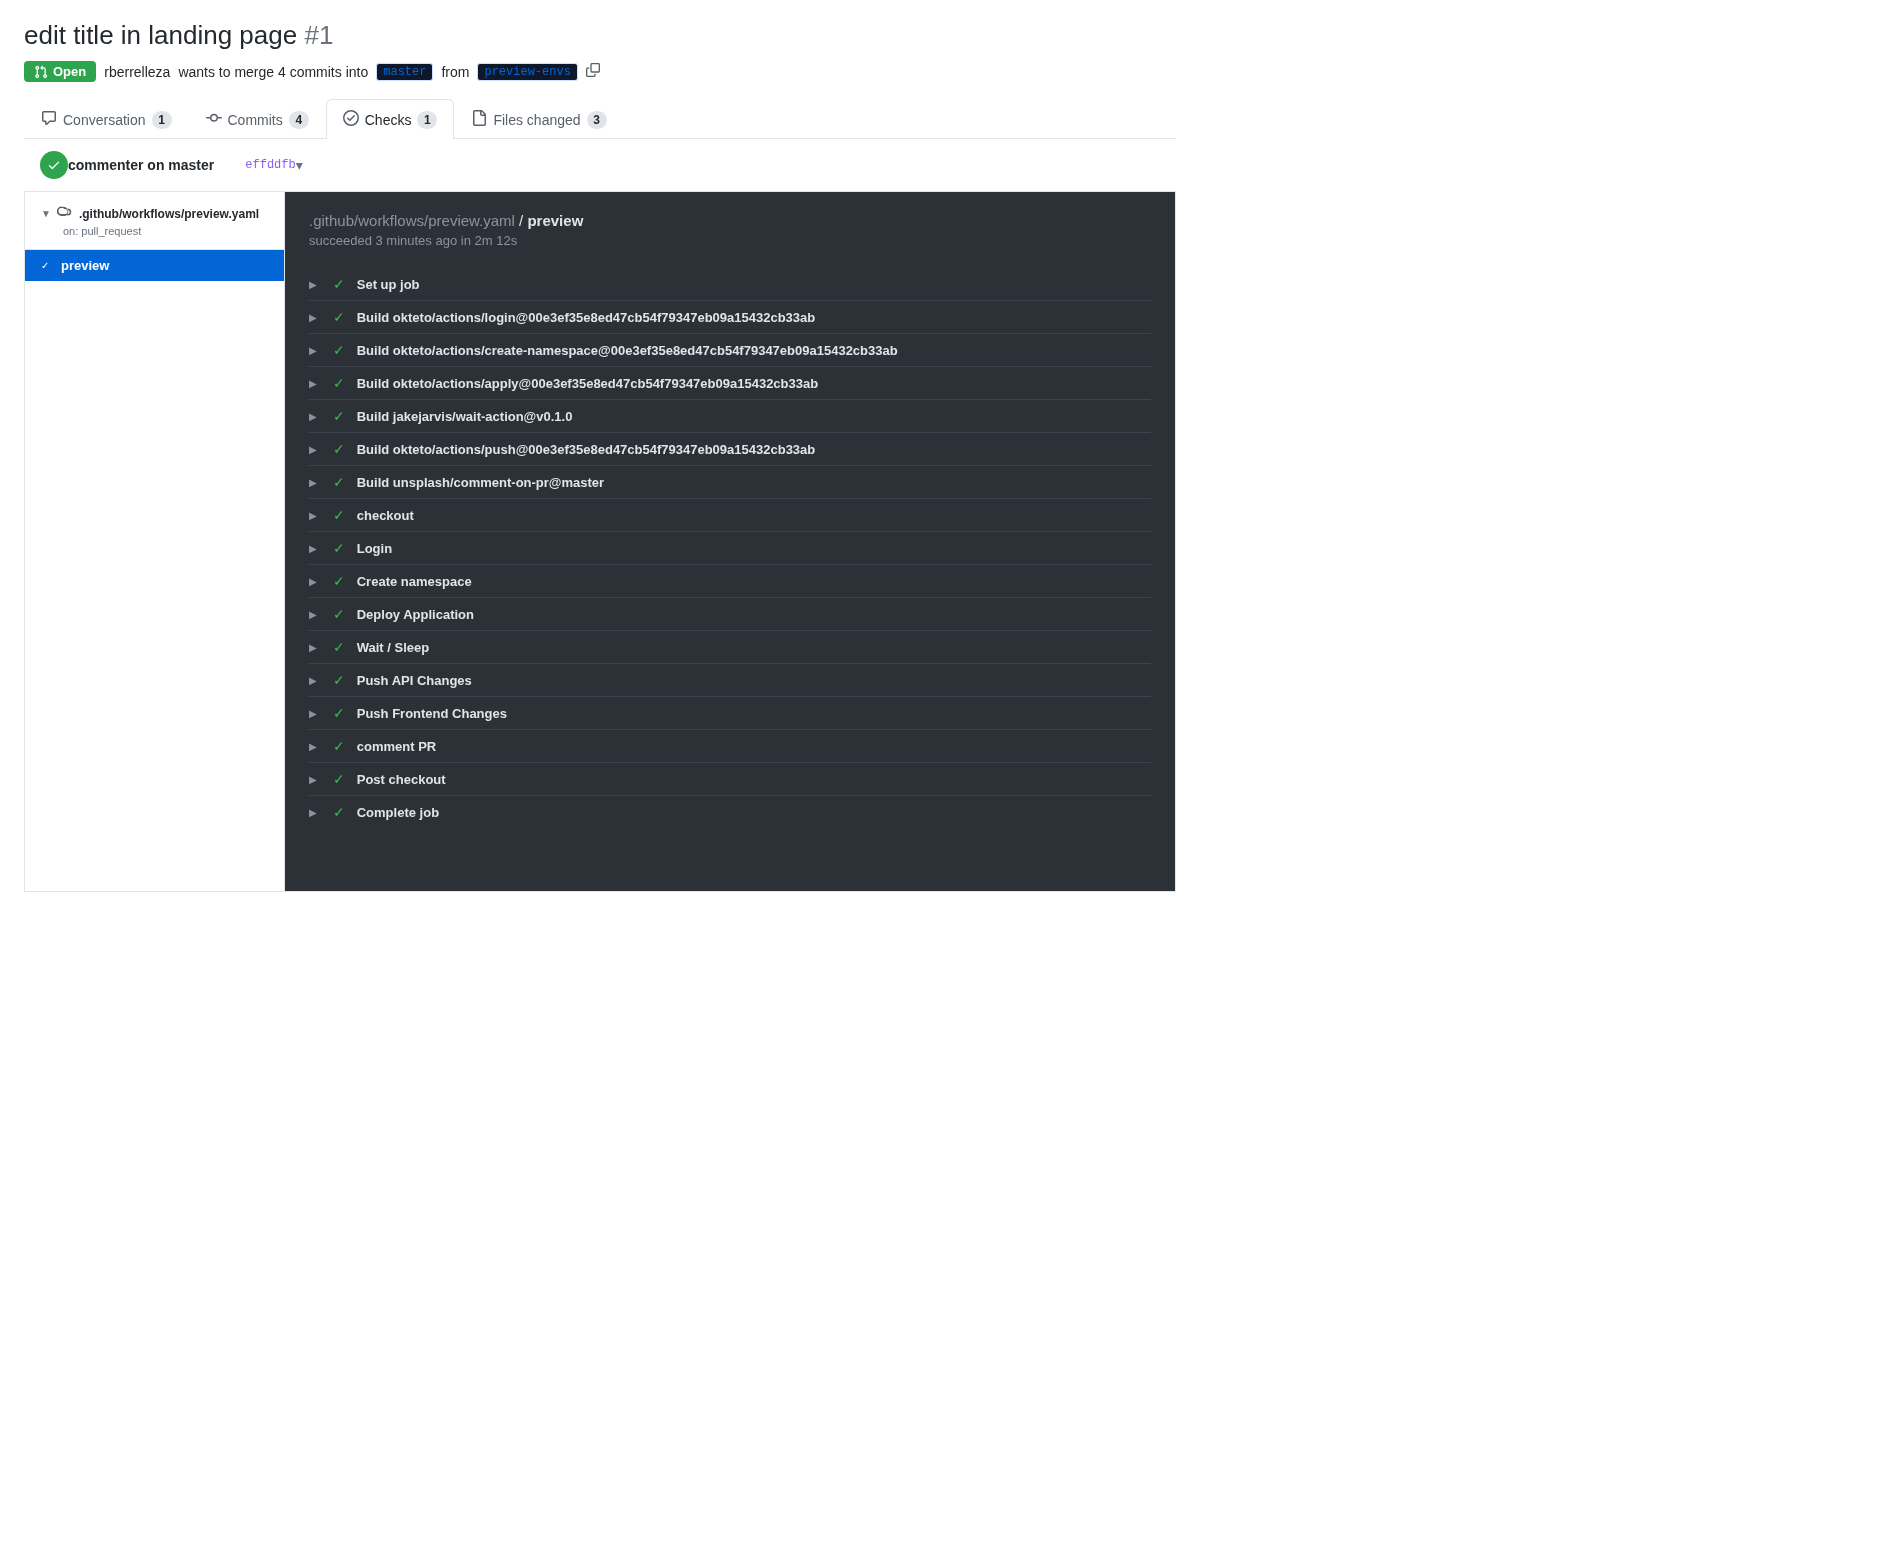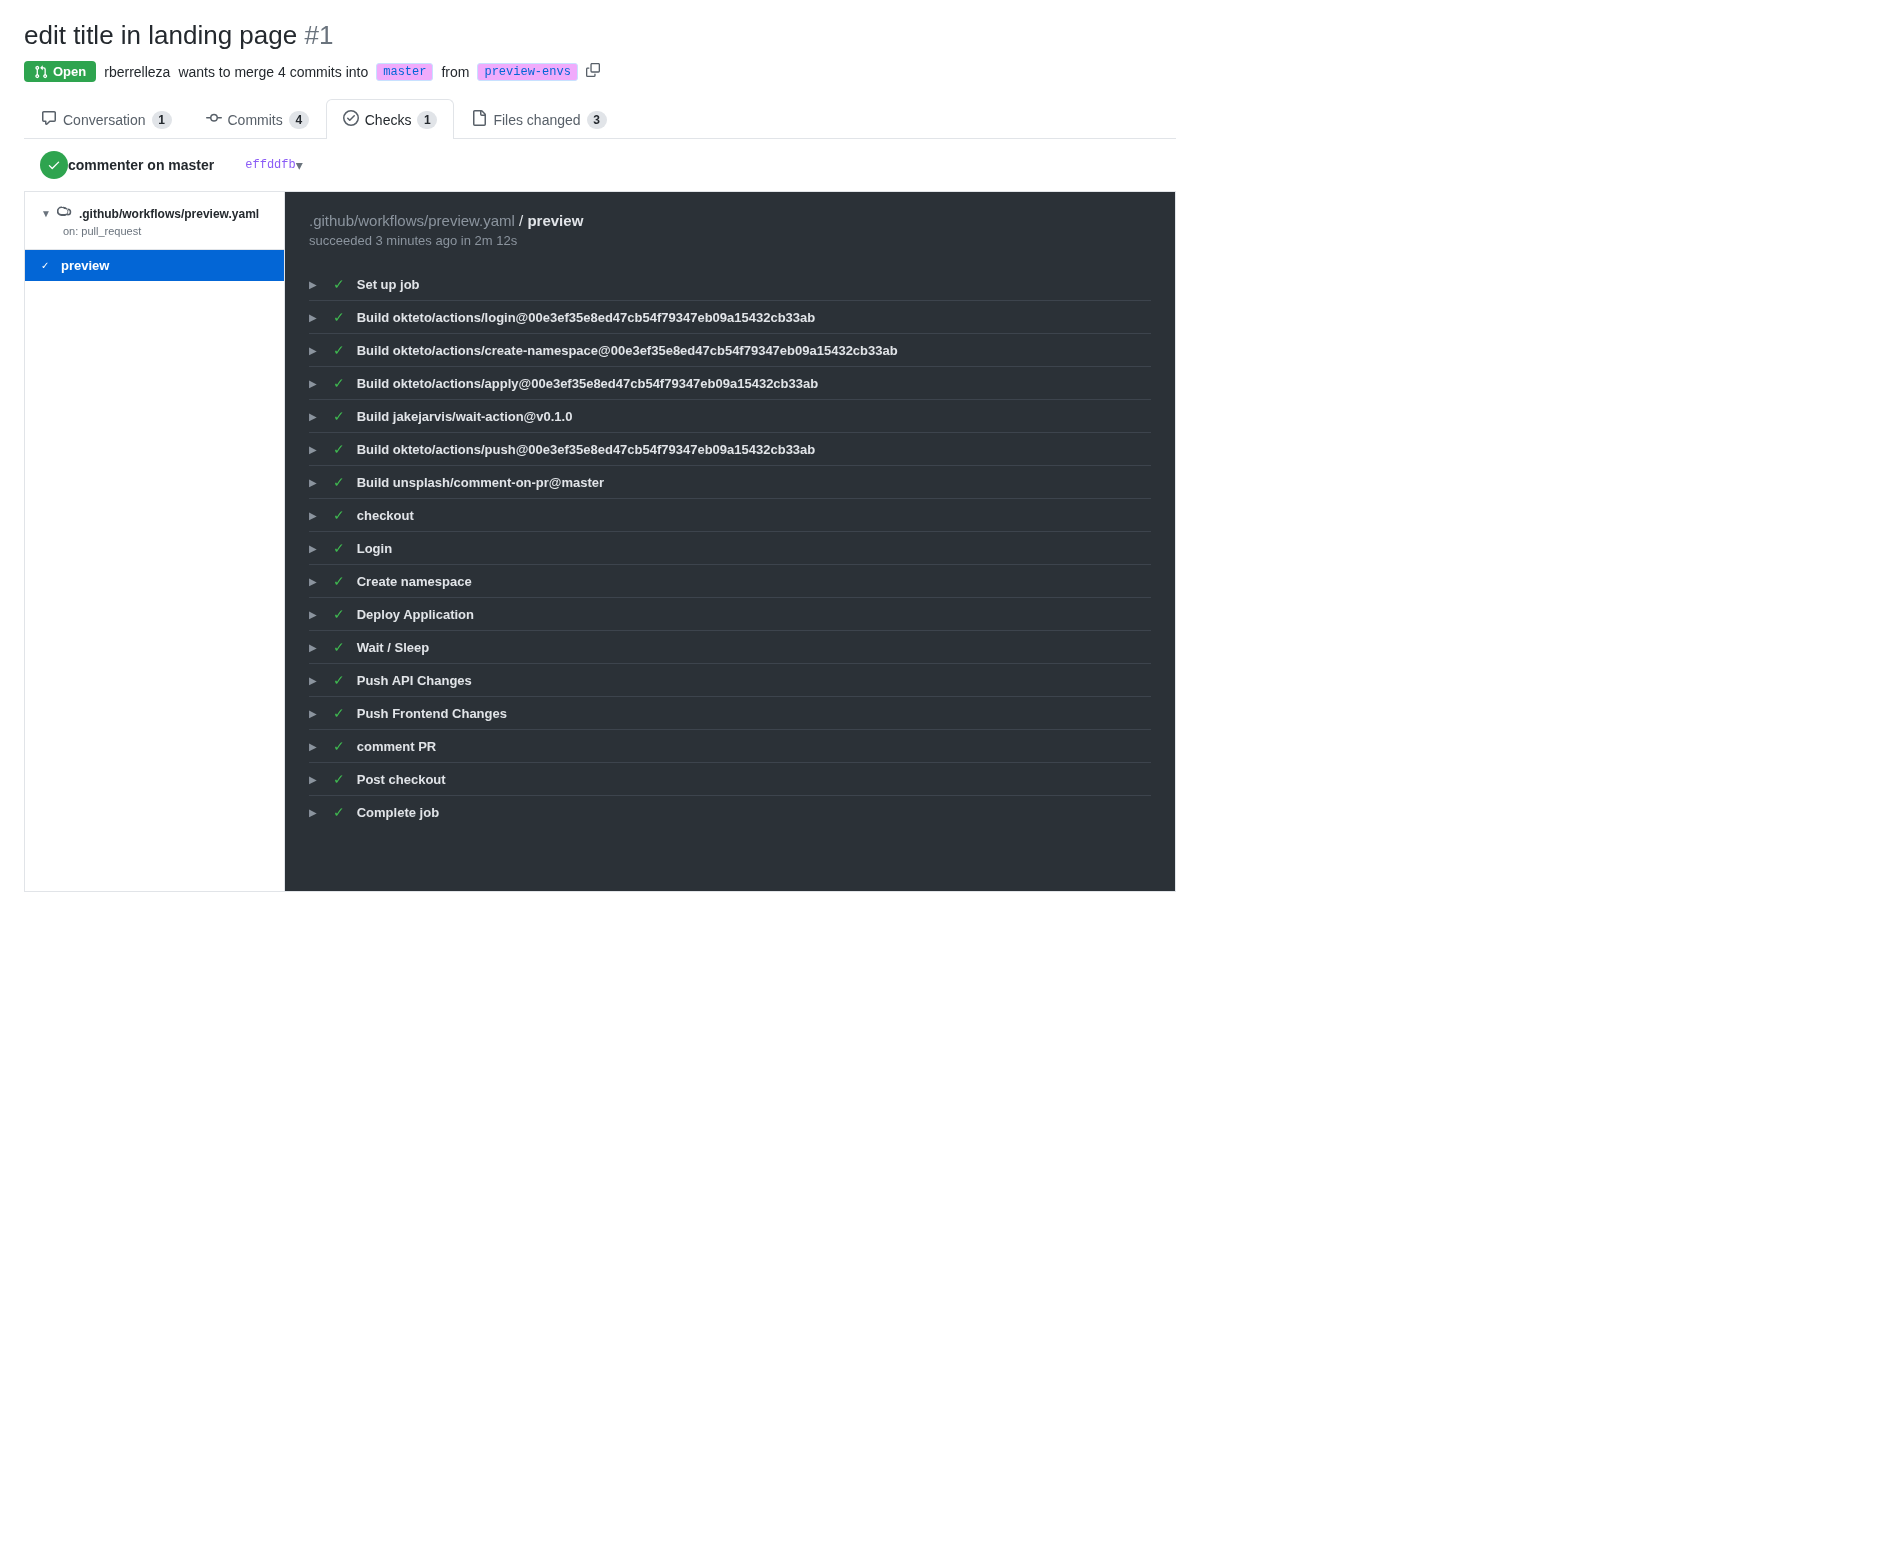--- a/index.html
+++ b/index.html
@@ -43,21 +43,21 @@
       font-size: 13px;
       font-weight: 600;
     }
     .open-badge .badge-icon {
       display: inline-flex;
       align-items: center;
       justify-content: center;
     }
     .branch-label {
       display: inline-block;
-      background: #f0abfc;
+      background: #0f172a;
       border: 1px solid #c8e1ff;
       border-radius: 3px;
       padding: 1px 6px;
       font-size: 12px;
       font-family: SFMono-Regular, Consolas, "Liberation Mono", Menlo, monospace;
       color: #0366d6;
     }
     .copy-icon {
       color: #6a737d;
       cursor: pointer;

